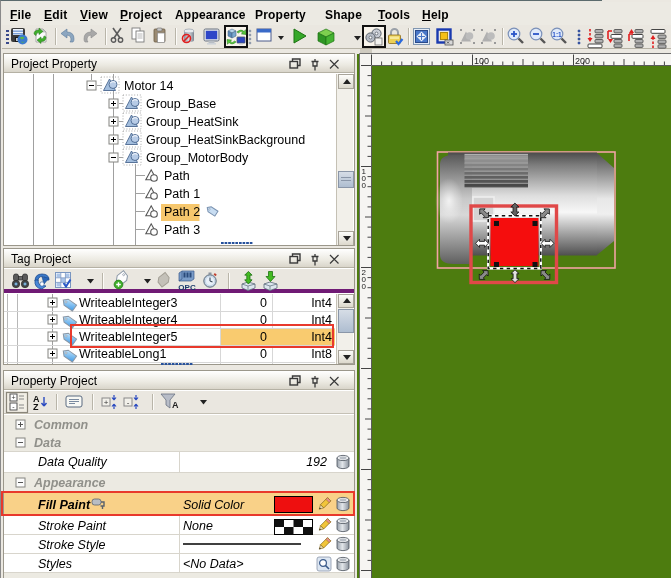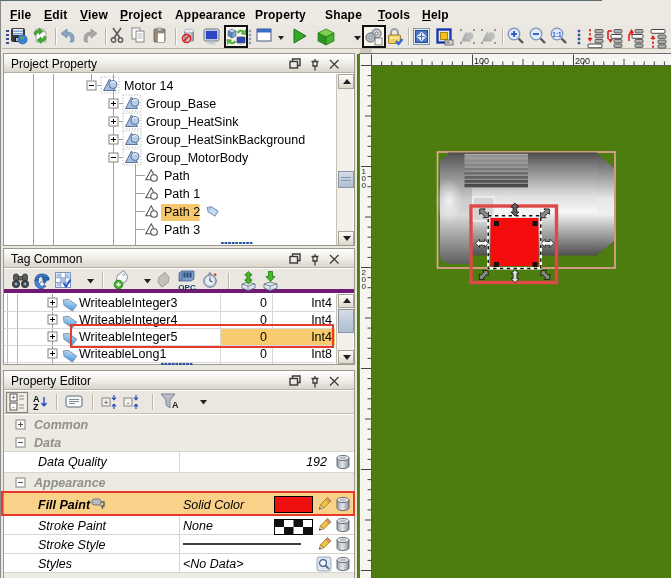--- a/index.html
+++ b/index.html
@@ -365,21 +365,21 @@
         <div class="abs" style="left:4px; top:106px; width:10px; height:1px; background:#8a96a8;"></div>
         <div class="abs" style="left:1px; top:157px; width:16px; height:15px; background:linear-gradient(#fdfdfb,#dcd8cc); border:1px solid #a8a49a;"></div>
         <div class="abs" style="left:6px; top:162px; width:0; height:0; border-left:4px solid transparent; border-right:4px solid transparent; border-top:5px solid #222;"></div>
       </div>
     </div>
   </div>
   <div class="splitdots" style="top:239.5px; left:220px; width:32px; z-index:40;"></div>
 
   <div class="panel" id="tb2" style="top:247px; height:117px;">
     <div class="ptitle">
-        <span>Tag Common</span>
+        <span>Tag Project</span>
         <svg width="56" height="16" style="position:absolute;right:10px;top:3px">
       <g fill="none" stroke="#3a3a3a" stroke-width="1.4">
         <path d="M4.5,4.5 v-2.5 h7.5 v6.5 h-2.5"></path>
             <rect x="2" y="4.5" width="7.5" height="6.5"></rect>
         <g stroke-width="1.3">
               <path d="M27,2 v2 M23.5,4.5 h7 M25,4.5 v4.5 h4 v-4.5 M27,9 v4.5"></path>
             </g>
         <path d="M42,3 l8.5,8.5 M50.5,3 l-8.5,8.5" stroke-width="1.2"></path>
       </g>
     </svg>
@@ -539,21 +539,21 @@
         <div class="abs" style="left:1px; top:15px; width:16px; height:24px; background:linear-gradient(#d6dde6,#aebdd0); border:1px solid #8a96a8;"></div>
         <div class="abs" style="left:1px; top:56px; width:16px; height:14px; background:linear-gradient(#fdfdfb,#dcd8cc); border:1px solid #a8a49a;"></div>
         <div class="abs" style="left:6px; top:61px; width:0; height:0; border-left:4px solid transparent; border-right:4px solid transparent; border-top:5px solid #222;"></div>
       </div>
     </div>
   </div>
   <div class="splitdots" style="top:360.5px; left:160px; width:32px; z-index:40;"></div>
 
   <div class="panel" id="pe" style="top:369px; height:209px; border-bottom:none;">
     <div class="ptitle">
-        <span>Property Editor</span>
+        <span>Property Project</span>
         <svg width="56" height="16" style="position:absolute;right:10px;top:3px">
       <g fill="none" stroke="#3a3a3a" stroke-width="1.4">
         <path d="M4.5,4.5 v-2.5 h7.5 v6.5 h-2.5"></path>
             <rect x="2" y="4.5" width="7.5" height="6.5"></rect>
         <g stroke-width="1.3">
               <path d="M27,2 v2 M23.5,4.5 h7 M25,4.5 v4.5 h4 v-4.5 M27,9 v4.5"></path>
             </g>
         <path d="M42,3 l8.5,8.5 M50.5,3 l-8.5,8.5" stroke-width="1.2"></path>
       </g>
     </svg>

